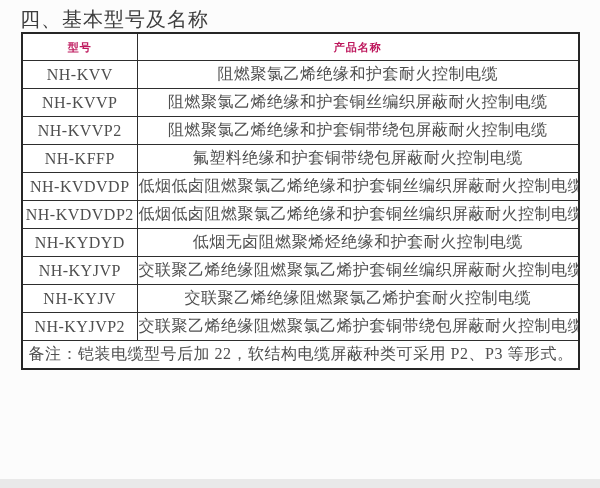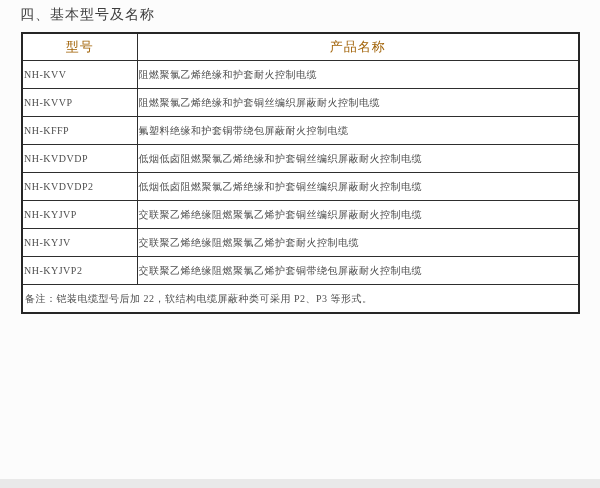--- a/index.html
+++ b/index.html
@@ -8,39 +8,39 @@
     background:#e9e9e9;
     font-family:"Liberation Serif","DejaVu Serif",serif;
     position:relative;overflow:hidden;
   }
   .page{
     position:absolute;left:0;top:0;width:600px;height:479px;
     background:#fcfcfc;
   }
   .doc-title{
     position:absolute;left:20px;top:6px;
-    font-size:14px;color:#3d3d3d;letter-spacing:1px;
+    font-size:20px;color:#3d3d3d;letter-spacing:1px;
     white-space:nowrap;
   }
   table.spec{
     position:absolute;left:21px;top:32px;width:559px;
     border-collapse:collapse;table-layout:fixed;
     background:#ffffff;
   }
   table.spec,table.spec th,table.spec td{
     border:1px solid #2e2e2e;
   }
   table.spec{border:2px solid #262626;}
   table.spec th{
-    height:24px;font-weight:normal;font-size:13px;color:#a16207;
+    height:24px;font-weight:bold;font-size:11px;color:#be185d;
     text-align:center;letter-spacing:1px;
   }
   table.spec td{
-    height:25px;font-size:10px;color:#4f4f4f;
-    letter-spacing:0.5px;
+    height:25px;font-size:16px;color:#4f4f4f;
+    text-align:center;letter-spacing:0.5px;
     overflow:hidden;white-space:nowrap;
   }
   td.model{
     font-size:11px;letter-spacing:0.5px;color:#4a4a4a;
     font-family:"Liberation Serif","DejaVu Serif",serif;
   }
   .col-model{width:115px;}
   td.note-cell{
     height:29px;text-align:left;padding-left:2px;font-size:12.5px;
     color:#4a4a4a;letter-spacing:0.5px;
@@ -66,30 +66,38 @@
     <tbody>
         <tr>
           <td class="model">NH-KVV</td>
           <td class="pname">阻燃聚氯乙烯绝缘和护套耐火控制电缆</td>
         </tr>
         <tr>
           <td class="model">NH-KVVP</td>
           <td class="pname">阻燃聚氯乙烯绝缘和护套铜丝编织屏蔽耐火控制电缆</td>
         </tr>
         <tr>
+          <td class="model">NH-KVVP2</td>
+          <td class="pname">阻燃聚氯乙烯绝缘和护套铜带绕包屏蔽耐火控制电缆</td>
+        </tr>
+        <tr>
           <td class="model">NH-KFFP</td>
           <td class="pname">氟塑料绝缘和护套铜带绕包屏蔽耐火控制电缆</td>
         </tr>
         <tr>
           <td class="model">NH-KVDVDP</td>
           <td class="pname">低烟低卤阻燃聚氯乙烯绝缘和护套铜丝编织屏蔽耐火控制电缆</td>
         </tr>
         <tr>
           <td class="model">NH-KVDVDP2</td>
           <td class="pname">低烟低卤阻燃聚氯乙烯绝缘和护套铜丝编织屏蔽耐火控制电缆</td>
+        </tr>
+        <tr>
+          <td class="model">NH-KYDYD</td>
+          <td class="pname">低烟无卤阻燃聚烯烃绝缘和护套耐火控制电缆</td>
         </tr>
         <tr>
           <td class="model">NH-KYJVP</td>
           <td class="pname">交联聚乙烯绝缘阻燃聚氯乙烯护套铜丝编织屏蔽耐火控制电缆</td>
         </tr>
         <tr>
           <td class="model">NH-KYJV</td>
           <td class="pname">交联聚乙烯绝缘阻燃聚氯乙烯护套耐火控制电缆</td>
         </tr>
         <tr>

